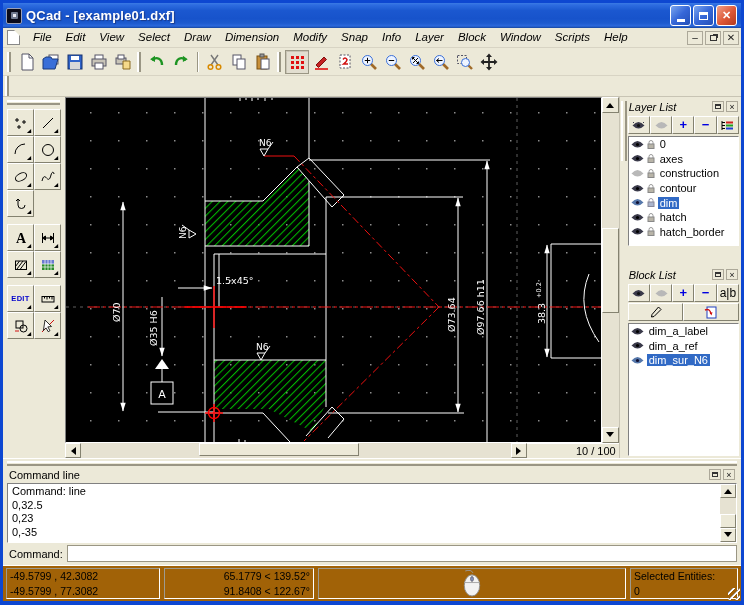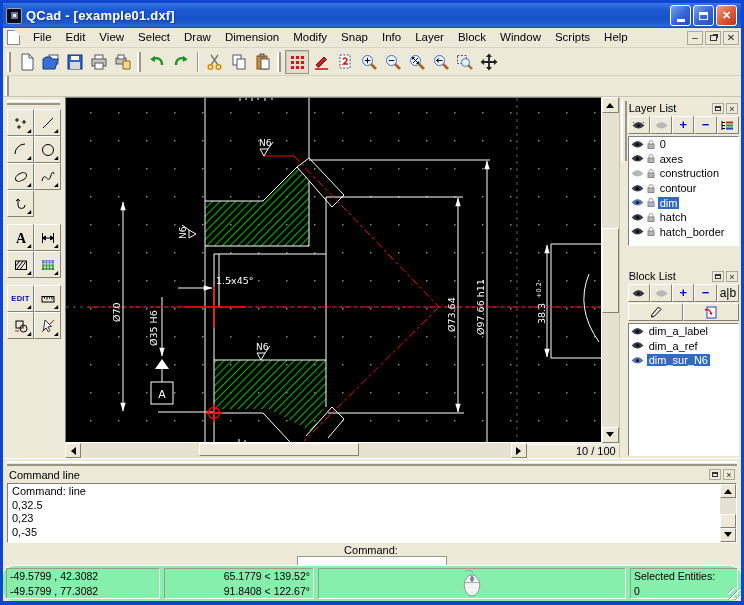--- a/index.html
+++ b/index.html
@@ -19,21 +19,21 @@
     display:flex; align-items:center; justify-content:center; line-height:1;
     background:linear-gradient(135deg,#7ba6ef 0%,#3667d8 50%,#2450b8 100%); }
   .wbtn.close { background:linear-gradient(135deg,#f0a088 0%,#dd5635 55%,#b33a1e 100%); }
   .wbtn .ming { display:block; width:8px; height:3px; background:#fff; margin-top:10px; }
   .wbtn .maxg { display:block; width:9px; height:8px; border:1px solid #fff; border-top-width:3px; }
   
   .menubar { height:20px; background:#ECE9D8; display:flex; align-items:center; font-size:11.5px;
     border-bottom:1px solid #d8d4c4; padding:0 2px; }
   .mdi-icon { width:13px; height:15px; background:#fff; border:1px solid #888; margin:0 6px 0 2px; position:relative; }
   .mdi-icon:before { content:""; position:absolute; right:-1px; top:-1px; border:3px solid transparent; border-top-color:#ECE9D8; border-right-color:#ECE9D8; }
-  .menuitem { padding:2px 7px 3px; color:#000; }
+  .menuitem { padding:2px 7px 3px; color:#000;font-style:italic; }
   .mdibtns { margin-left:auto; display:flex; gap:2px; align-items:center; }
   .mbtn { width:16px; height:14px; display:flex; align-items:center; justify-content:center; font-size:10px; color:#222;
     border:1px solid #aca899; background:#ECE9D8; }
   .mbtn .rg { display:block; width:7px; height:6px; border:1px solid #333; box-shadow:2px -2px 0 -1px #333; margin-top:1px; }
   
   .toolbar { height:28px; background:#ECE9D8; display:flex; align-items:center; padding:0 2px; border-bottom:1px solid #d8d4c4;}
   .handle { width:4px; height:20px; margin:0 4px 0 2px; border-left:2px solid #fff; border-right:2px solid #9a9684; }
   .sep { width:2px; height:20px; margin:0 4px; border-left:1px solid #9a9684; border-right:1px solid #fff; }
   .tbtn { width:24px; height:24px; display:flex; align-items:center; justify-content:center; }
   .tbtn svg { display:block; }
@@ -58,31 +58,31 @@
   .vscroll { width:17px; height:346px; background:#e6e2d2; display:flex; flex-direction:column; }
   .sbtn { height:16px; width:100%; background:#ECE9D8; border:1px solid; border-color:#fff #848270 #848270 #fff;
     display:flex; align-items:center; justify-content:center; }
   .tri { width:0; height:0; border:4px solid transparent; }
   .tri.up { border-bottom:5px solid #000; margin-top:-3px; }
   .tri.dn { border-top:5px solid #000; margin-bottom:-3px; }
   .tri.lf { border-right:5px solid #000; margin-left:-3px; }
   .tri.rt { border-left:5px solid #000; margin-right:-3px; }
   .vtrack { flex:1; position:relative; }
   .vthumb { position:absolute; left:0; top:115px; width:100%; height:85px; background:#ECE9D8; border:1px solid; border-color:#fff #848270 #848270 #fff; }
-  .bottomrow { height:15px; display:flex;align-items:center; }
+  .bottomrow { height:15px; display:flex; }
   .hscroll { width:462px; display:flex; background:#e6e2d2; }
   .hscroll .sbtn { width:16px; height:15px; }
   .htrack { flex:1; position:relative; }
   .hthumb { position:absolute; top:0; left:118px; width:160px; height:13px; background:#ECE9D8; border:1px solid; border-color:#fff #848270 #848270 #fff; }
   .pageind { flex:1; font-size:11px; display:flex; align-items:center; justify-content:flex-end; padding-right:3px; background:#ECE9D8; border-top:1px solid #fff; }
   
   .rightpanels { width:123px; display:flex; border-left:1px solid #c8c4b4; }
   .dockhandle { width:6px; margin:4px 1px; border-left:2px solid #fff; border-right:2px solid #9a9684; height:60px; }
   .panelcol { flex:1; display:flex; flex-direction:column; padding:2px 2px 2px 0; }
-  .ptitle { display:flex; align-items:flex-end; font-size:11px; height:15px; padding:0 1px; }
+  .ptitle { display:flex; align-items:center; font-size:11px; height:15px; padding:0 1px;font-style:italic; }
   .ptitle .lbl { flex:1; }
   .pbtn-s { width:12px; height:11px; border:1px solid #aca899; background:#ECE9D8; display:flex; align-items:center; justify-content:center; font-size:9px; color:#222; margin-left:2px; }
   .pbtn-s .fg { display:block; width:6px; height:5px; border:1px solid #333; border-top-width:2px; }
   .ptoolbar { display:flex; margin:2px 0; }
   .pbtn { flex:1; height:18px; background:#ECE9D8; border:1px solid; border-color:#fff #848270 #848270 #fff;
     display:flex; align-items:center; justify-content:center; font-size:11px; }
   .pbtn.blue { color:#0000e0; font-weight:bold; font-size:13px; line-height:0; }
   .listbox { background:#fff; border:1px solid; border-color:#808080 #fff #fff #808080; overflow:hidden; font-size:11px; }
   .listbox.grow { flex:1; }
   .lrow { display:flex; align-items:center; height:14.6px; padding-left:2px; gap:3px; white-space:nowrap; }
@@ -95,25 +95,25 @@
   .cmd-handle { height:5px; margin:2px 2px 1px; border-top:2px solid #fff; border-bottom:2px solid #9a9684; }
   .cmdtitle { display:flex; align-items:center; font-size:11px; height:15px; padding:0 4px; }
   .cmdtitle .lbl { flex:1; }
   .cmdhist { margin:1px 2px; height:60px; background:#fff; border:1px solid; border-color:#808080 #fff #fff #808080;
     display:flex; }
   .histlines { flex:1; font-size:11px; padding:1px 4px; line-height:13.5px; }
   .histscroll { width:16px; background:#e6e2d2; display:flex; flex-direction:column; }
   .histscroll .sbtn { height:14px; }
   .histscroll .track { flex:1; position:relative; }
   .histscroll .thumb { position:absolute; left:0; bottom:0; width:100%; height:14px; background:#ECE9D8; border:1px solid; border-color:#fff #848270 #848270 #fff; }
-  .cmdrow { display:flex; align-items:center; height:19px; margin:1px 2px 0;flex-direction:column; }
+  .cmdrow { display:flex; align-items:center; height:19px; margin:1px 2px 0; }
   .cmdrow .prompt { font-size:11px; padding:0 4px 0 2px; }
   .cmdinput { flex:1; height:17px; background:#fff; border:1px solid #9a9684; font-size:11px; padding:0 3px; font-family:"Liberation Sans",sans-serif; }
   
-  .statusbar { height:36px; background:#86efac; display:flex; gap:4px; padding:2px 3px; border-top:1px solid #fff; position:relative;border-radius:11px; }
+  .statusbar { height:36px; background:#a16207; display:flex; gap:4px; padding:2px 3px; border-top:1px solid #fff; position:relative; }
   .scell { border:1px solid; border-color:#9e9a8e #fff #fff #9e9a8e; font-size:10.5px; padding:1px 3px;
     display:flex; flex-direction:column; justify-content:space-between; }
   .c1 { width:154px; } .c2 { width:150px;align-items:flex-end; } .c3 { flex:1; align-items:center; justify-content:center; } .c4 { width:108px; }
   .grip { position:absolute; right:1px; bottom:1px; width:12px; height:12px;
     background:repeating-linear-gradient(135deg,transparent 0 3px,#999 3px 4px,#fff 4px 5px); }
 </style>
 </head>
 <body>
 
 <div class="window">

